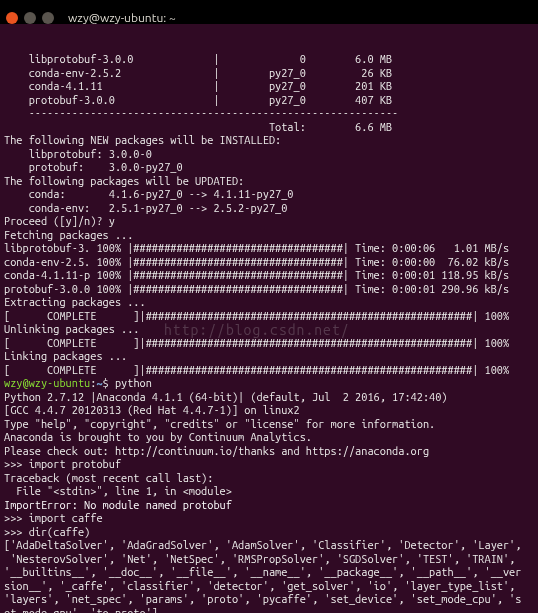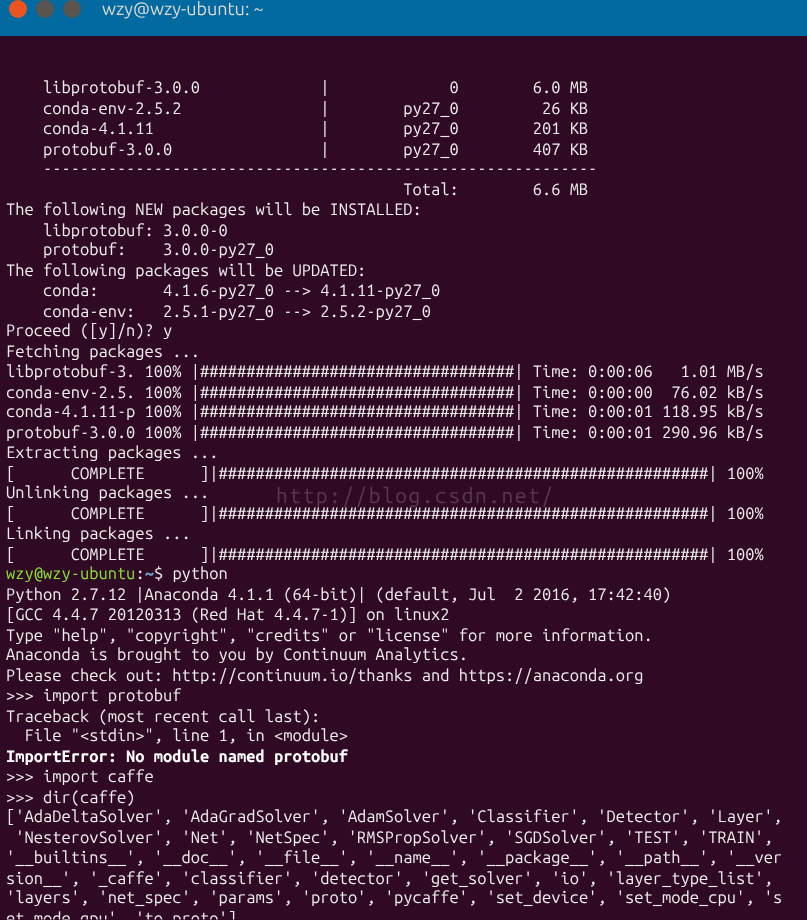--- a/index.html
+++ b/index.html
@@ -6,24 +6,24 @@
     margin: 0;
     padding: 0;
     background: #2c001e;
     font-family: "Ubuntu Mono", "DejaVu Sans Mono", monospace;
     font-size: 11px;
     width: 538px;
     height: 613px;
     overflow: hidden;
   }
   .titlebar {
-    background: #0369a1;
+    background: #000000;
     height: 24px;
     display: flex;
-    align-items: flex-start;
+    align-items: flex-end;
     padding: 0 6px;
   }
   .win-btn {
     width: 12px;
     height: 12px;
     border-radius: 50%;
     margin-right: 6px;
     display: inline-block;
   }
   .btn-close { background: #e95420; }
@@ -38,27 +38,27 @@
   .term {
     background: #300a24;
     color: #eeeeec;
     padding: 2px 4px;
     line-height: 13.5px;
     height: 587px;
     white-space: pre;
     overflow: hidden;
     position: relative;
   }
-  .bold { font-weight: bold; color: #ffffff; }
+  .bold { font-weight: normal; color: #ffffff; }
   .prompt-user { color: #8ae234; font-weight: normal; }
   .prompt-path { color: #729fcf; font-weight: bold; }
   .watermark {
     position: absolute;
     top: 300px;
-    left: 184px;
+    left: 164px;
     color: rgba(200,200,200,0.25);
     font-size: 14px;
     pointer-events: none;
     letter-spacing: 1px;
   }
 </style>
 </head>
 <body>
 
 <div class="titlebar">

